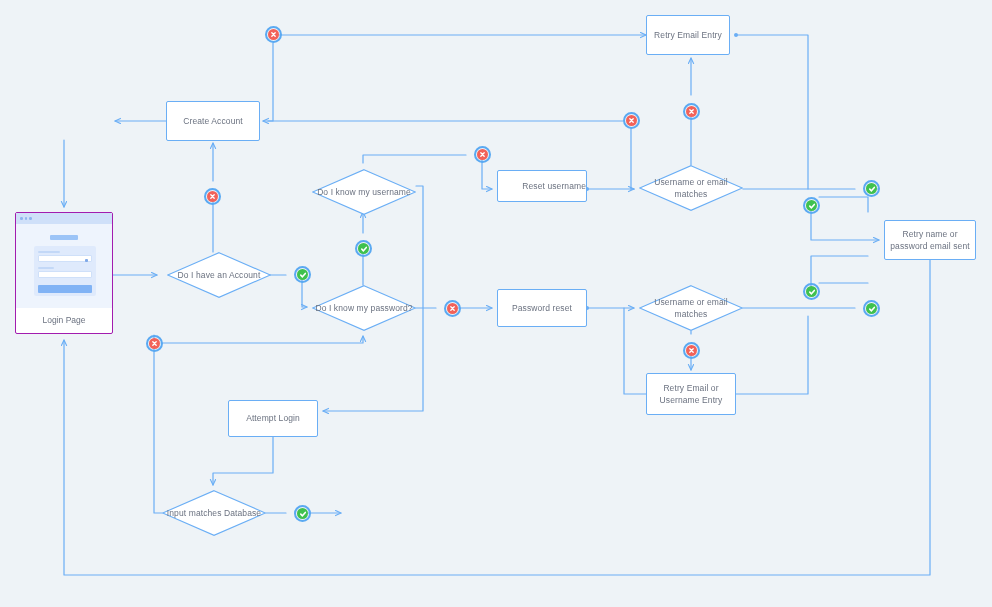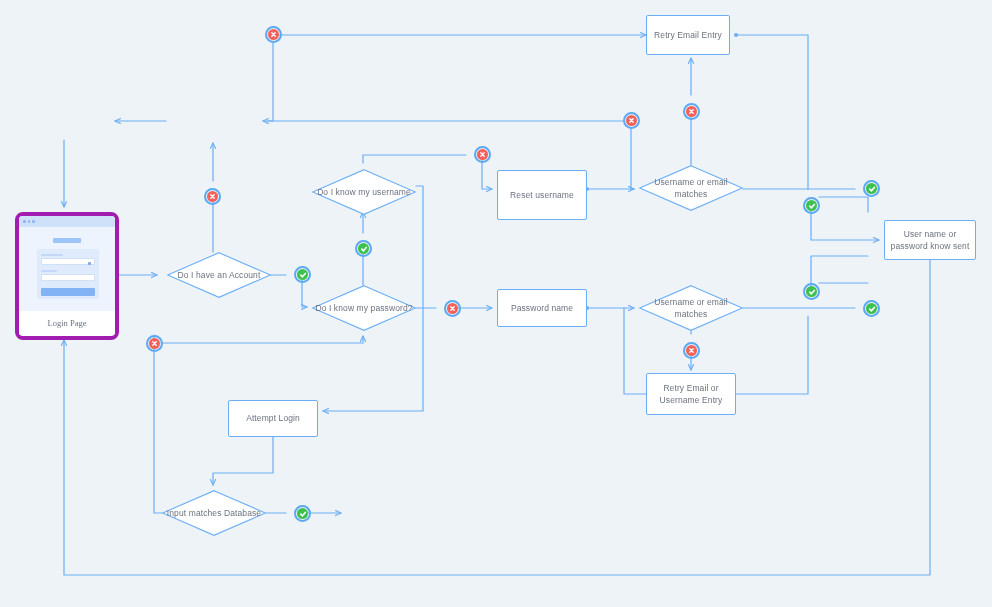--- a/index.html
+++ b/index.html
@@ -24,21 +24,21 @@
   
   .marker{position:absolute;width:17px;height:17px;border-radius:50%;
           box-sizing:border-box;border:2.5px solid #5aa9f2;display:flex;align-items:center;justify-content:center;}
   .marker .core{width:11px;height:11px;border-radius:50%;display:flex;align-items:center;justify-content:center;}
   .marker.no .core{background:#f2625a;}
   .marker.yes .core{background:#3fc14f;}
   .marker svg{display:block;}
 
   
   #loginCard{position:absolute;left:15px;top:212px;width:96px;height:120px;background:#fff;
-             border:4px solid #a21caf;border-radius:8px;overflow:hidden;font-family:Liberation Serif, serif;}
+             border:1px solid #a21caf;border-radius:2px;overflow:hidden;}
   #loginCard .browser{height:95px;background:#eef4fd;position:relative;}
   #loginCard .titlebar{height:11px;background:#cfe0f9;display:flex;align-items:center;padding-left:4px;gap:2px;}
   #loginCard .dot{width:2.5px;height:2.5px;border-radius:50%;background:#8fb6ef;}
   #loginCard .logobar{position:absolute;left:34px;top:22px;width:28px;height:5px;background:#9cc4f7;border-radius:1px;}
   #loginCard .form{position:absolute;left:18px;top:33px;width:62px;height:50px;background:#dfeafc;border-radius:2px;}
   #loginCard .lbl{position:absolute;height:2px;background:#c3d8f7;border-radius:1px;}
   #loginCard .fld{position:absolute;height:7px;background:#fff;border:1px solid #cfe0f9;border-radius:1px;box-sizing:border-box;}
   #loginCard .caret{position:absolute;right:3px;top:2.5px;width:3px;height:3px;background:#7fa9e8;border-radius:1px;}
   #loginCard .btn{position:absolute;left:4px;top:39px;width:54px;height:8px;background:#81b3f5;border-radius:1px;}
   #loginCard .caption{height:24px;display:flex;align-items:center;justify-content:center;color:#6b7280;font-size:8.5px;background:#fff;}
@@ -127,20 +127,23 @@
       <path d="M154,335 L154,343"></path>
       <path d="M161,343 L363,343 L363,336" marker-end="url(#ah)"></path>
 
       <path d="M266,513 L286,513"></path>
       <path d="M302,513 L341,513" marker-end="url(#ah)"></path>
 
     </g>
   </svg>
 
 
+  <div class="node rect" style="left:166px;top:101px;width:94px;height:40px;">
+    <span>Create Account</span>
+  </div>
 
   <div id="loginCard">
     <div class="browser">
       <div class="titlebar">
         <span class="dot"></span>
         <span class="dot"></span>
         <span class="dot"></span>
       </div>
       <div class="logobar"></div>
       <div class="form">
@@ -170,26 +173,26 @@
     <span class="dlabel">Do I know my username</span>
   </div>
 
   <div class="node diamond" style="left:312px;top:285px;width:104px;height:46px;">
     <svg class="dshape" viewBox="0 0 104 46" preserveAspectRatio="none">
       <polygon points="52,0.7 103.3,23 52,45.3 0.7,23" fill="#ffffff" stroke="#6aaef5" stroke-width="1.1"></polygon>
     </svg>
     <span class="dlabel">Do I know my password?</span>
   </div>
 
-  <div class="node rect" style="left:497px;top:170px;width:90px;height:50px;">
+  <div class="node rect" style="left:497px;top:170px;width:90px;height:32px;justify-content:flex-end;">
     <span>Reset username</span>
   </div>
 
   <div class="node rect" style="left:497px;top:289px;width:90px;height:38px;">
-    <span>Password name</span>
+    <span>Password reset</span>
   </div>
 
   <div class="node diamond" style="left:639px;top:165px;width:104px;height:46px;">
     <svg class="dshape" viewBox="0 0 104 46" preserveAspectRatio="none">
       <polygon points="52,0.7 103.3,23 52,45.3 0.7,23" fill="#ffffff" stroke="#6aaef5" stroke-width="1.1"></polygon>
     </svg>
     <span class="dlabel">Username or email matches</span>
   </div>
 
   <div class="node diamond" style="left:639px;top:285px;width:104px;height:46px;">
@@ -201,21 +204,21 @@
 
   <div class="node rect" style="left:646px;top:15px;width:84px;height:40px;">
     <span>Retry Email Entry</span>
   </div>
 
   <div class="node rect" style="left:646px;top:373px;width:90px;height:42px;">
     <span>Retry Email or Username Entry</span>
   </div>
 
   <div class="node rect" style="left:884px;top:220px;width:92px;height:40px;">
-    <span>User name or password know sent</span>
+    <span>Retry name or password email sent</span>
   </div>
 
   <div class="node rect" style="left:228px;top:400px;width:90px;height:37px;">
     <span>Attempt Login</span>
   </div>
 
   <div class="node diamond" style="left:162px;top:490px;width:104px;height:46px;">
     <svg class="dshape" viewBox="0 0 104 46" preserveAspectRatio="none">
       <polygon points="52,0.7 103.3,23 52,45.3 0.7,23" fill="#ffffff" stroke="#6aaef5" stroke-width="1.1"></polygon>
     </svg>

